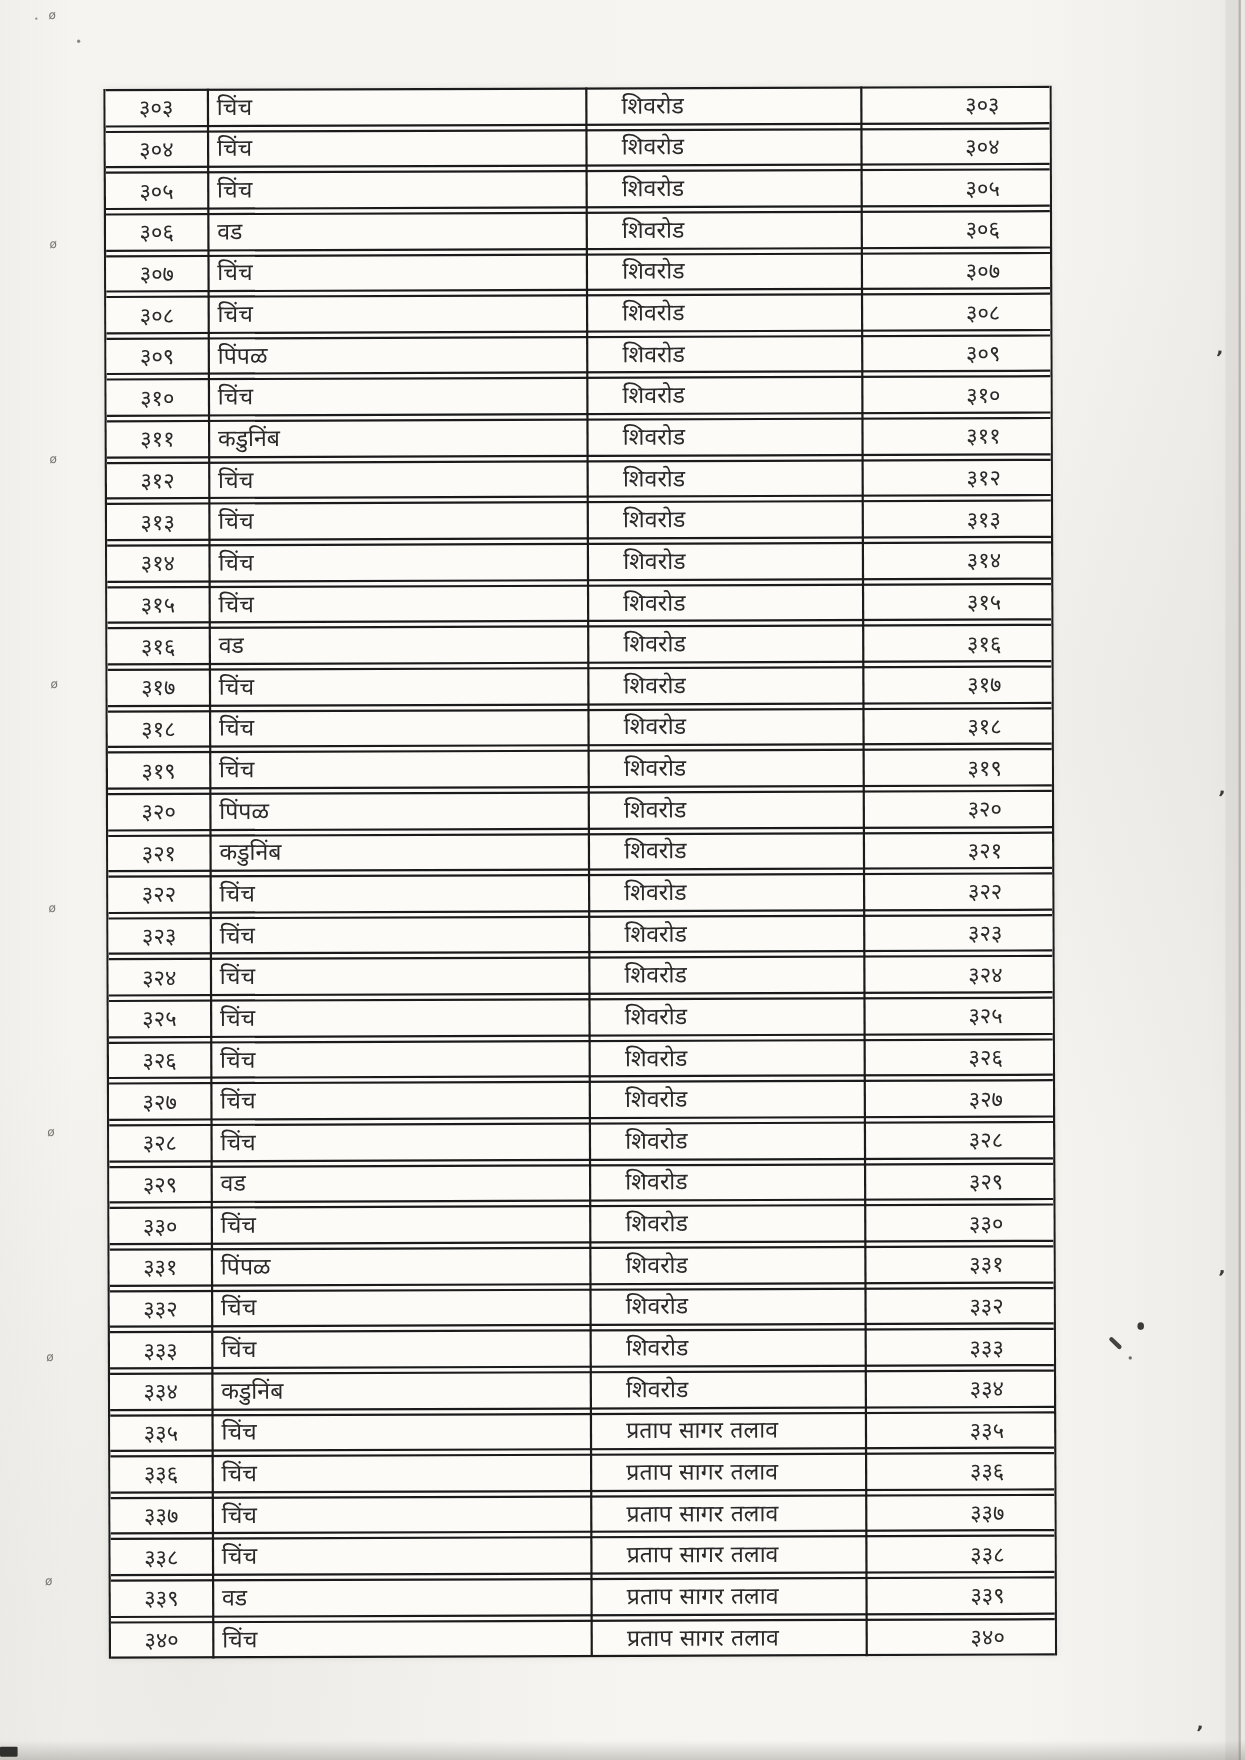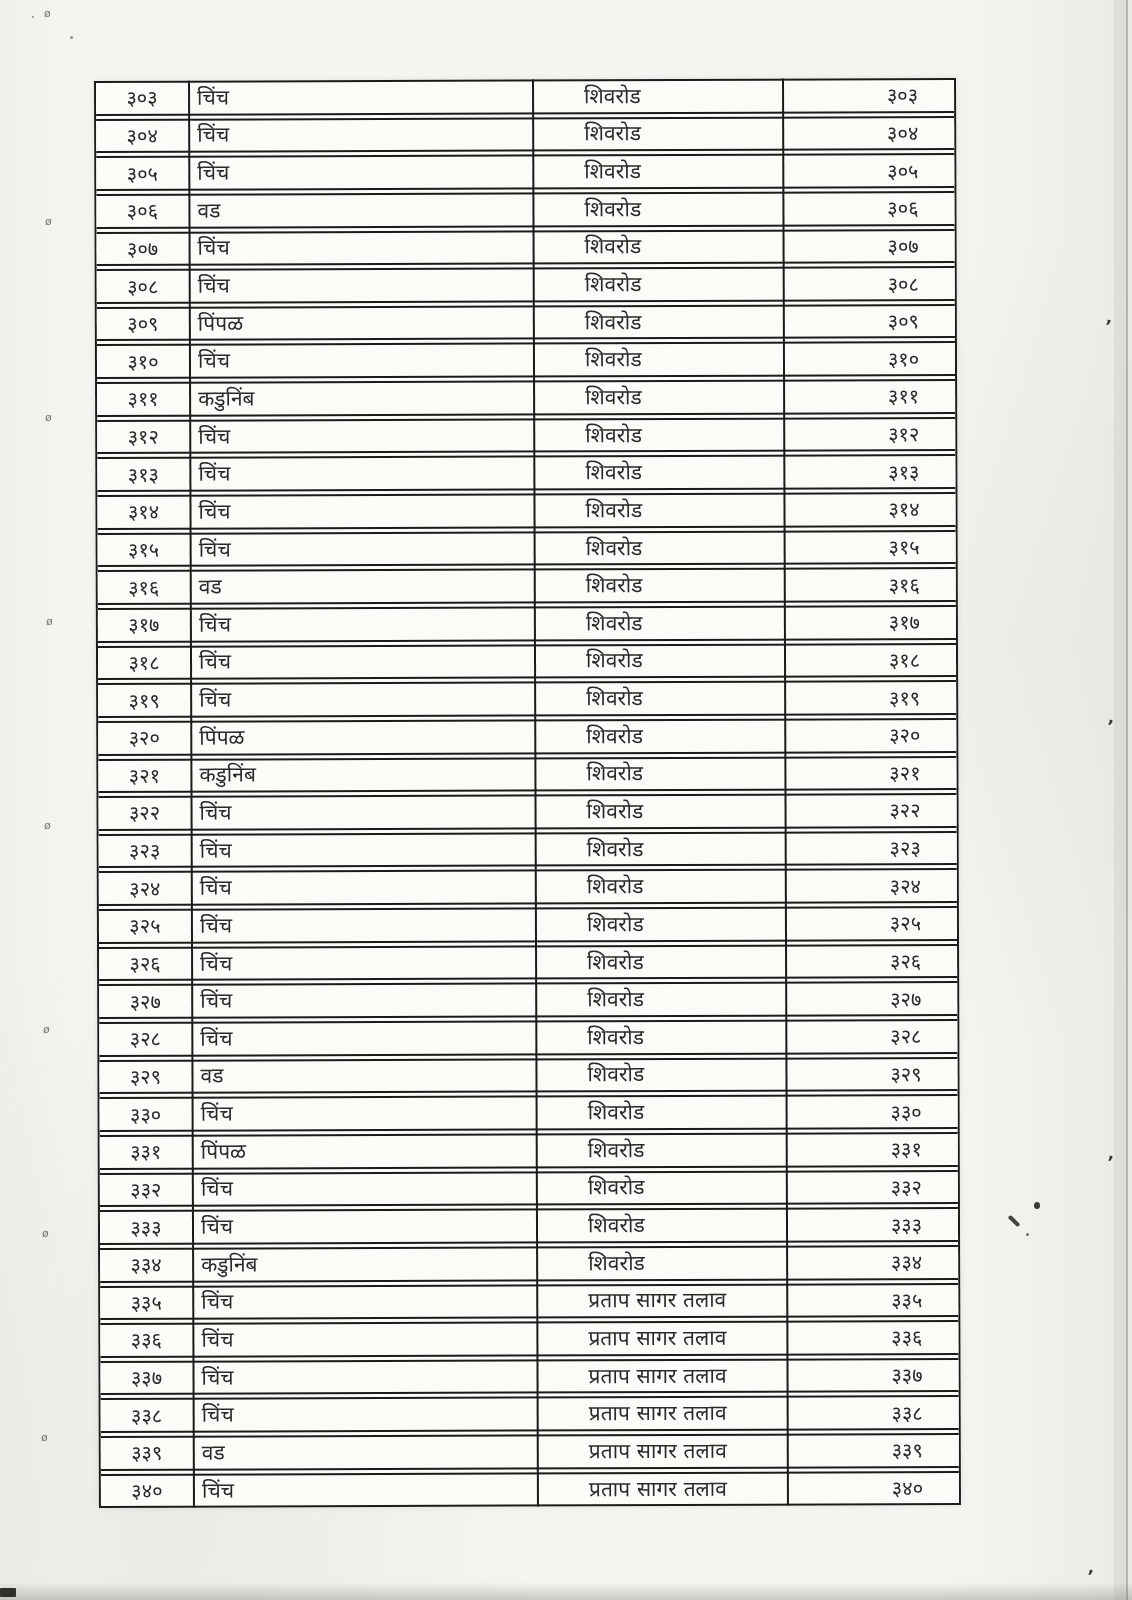--- a/index.html
+++ b/index.html
@@ -43,21 +43,21 @@
     border-bottom:2px solid var(--border);
     background:var(--cell);
   }
   .cell{
     display:flex;align-items:center;box-sizing:border-box;
     color:var(--ink);font-size:21px;line-height:1;
     white-space:nowrap;overflow:visible;
   }
   .c-sr{width:92px;justify-content:center;font-size:20px;}
   .c-tree{width:368px;padding-left:9px;}
-  .c-loc{width:276px;padding-left:9px;margin-left:19px;}
+  .c-loc{width:276px;padding-left:9px;}
   .c-no{flex:1;justify-content:center;font-size:20px;}
   
   .speck{position:absolute;color:#77766f;font-size:11px;line-height:1;}
   .mdot{position:absolute;border-radius:50%;background:#8a8983;}
   .tick{position:absolute;color:#3a3a37;font-size:17px;font-weight:bold;transform:rotate(6deg);line-height:1;}
   .blot-dot{position:absolute;width:6px;height:7px;border-radius:50%;background:#3c3b37;}
   .blot-stroke{position:absolute;width:4px;height:14px;border-radius:2px;background:#45443f;transform:rotate(-46deg);}
   .blot-dot2{position:absolute;width:3px;height:3px;border-radius:50%;background:#6b6a64;}
   .edge-band{position:absolute;top:0;height:100%;left:1114px;width:14px;background:rgba(190,188,182,.25);}
   .edge-line{position:absolute;top:0;height:100%;left:1126px;width:2px;background:rgba(140,138,132,.5);}

